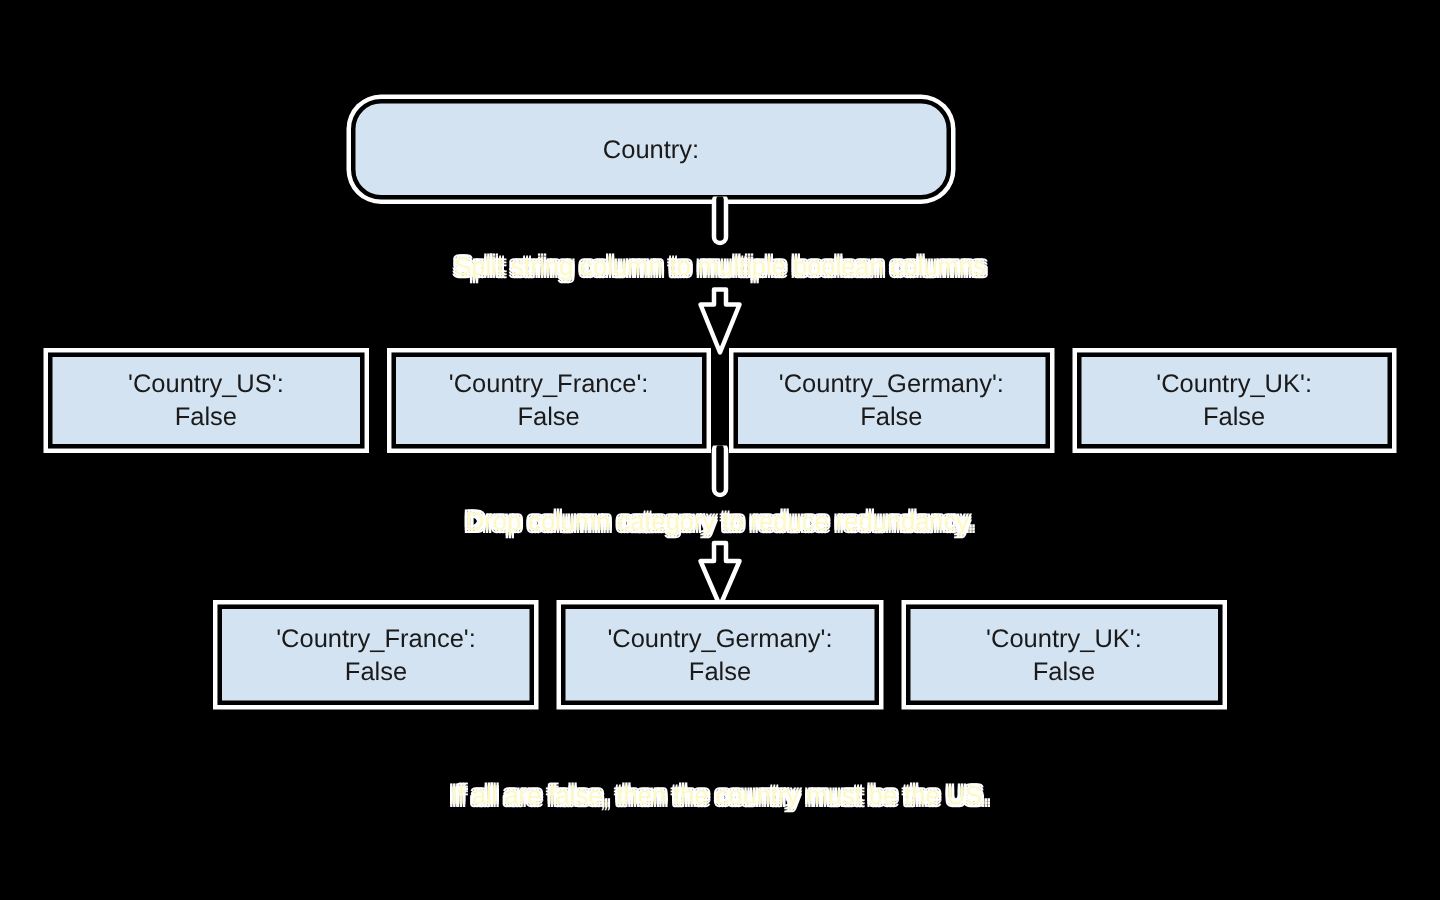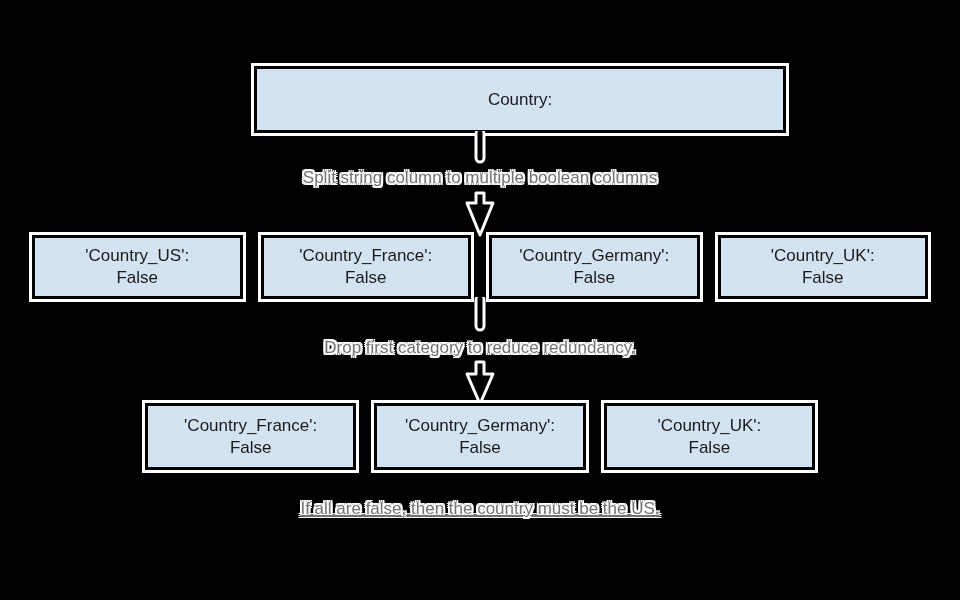--- a/index.html
+++ b/index.html
@@ -16,21 +16,21 @@
     position:absolute;
     background:#d4e3f2;
     border:3px solid #000;
     box-shadow:0 0 0 3px #fff;
     box-sizing:border-box;
     display:flex;flex-direction:column;align-items:center;justify-content:center;
     color:#1a1a1a;
     font-size:17px;line-height:23px;
     text-align:center;
   }
-  .top-box{left:254px;top:66px;width:532px;height:67px;}
+  .top-box{left:234px;top:66px;width:400px;height:67px;border-radius:20px;}
 
   .row{
     position:absolute;
     display:flex;gap:18px;
     box-sizing:border-box;
   }
   .row-1{left:32px;top:235px;width:896px;height:64px;}
   .row-2{left:145px;top:403px;width:670px;height:67px;}
   .cell{
     flex:1;
@@ -41,30 +41,30 @@
     display:flex;flex-direction:column;align-items:center;justify-content:center;
     color:#1a1a1a;
     font-size:17px;line-height:22px;
     text-align:center;
   }
 
   
   .halo-label{
     position:absolute;left:0;right:0;
     text-align:center;
-    color:#737373;
+    color:#fef9c3;
     font-size:17px;line-height:24px;
     text-shadow:
       -2px -2px 0 #fff, 2px -2px 0 #fff, -2px 2px 0 #fff, 2px 2px 0 #fff,
       -2px 0 0 #fff, 2px 0 0 #fff, 0 -2px 0 #fff, 0 2px 0 #fff,
       0 0 2px #fff, 0 0 2px #fff;
   }
   .label-1{top:166px;}
   .label-2{top:336px;}
-  .label-3{top:497px;text-decoration:underline;}
+  .label-3{top:519px;}
 
   .arrow-svg{position:absolute;width:50px;left:455px;}
   .arrow-1{top:131px;height:108px;}
   .arrow-2{top:297px;height:110px;}
 </style>
 </head>
 <body>
 
 <div class="canvas">
 
@@ -92,21 +92,21 @@
     <div class="cell">
       <span>'Country_Germany':</span>
       <span>False</span>
     </div>
     <div class="cell">
       <span>'Country_UK':</span>
       <span>False</span>
     </div>
   </div>
 
-  <div class="halo-label label-2">Drop first category to reduce redundancy.</div>
+  <div class="halo-label label-2">Drop column category to reduce redundancy.</div>
 
   <svg class="arrow-svg arrow-2" viewBox="0 0 50 110" aria-hidden="true">
     <line x1="25" y1="3" x2="25" y2="29" stroke="#fff" stroke-width="11" stroke-linecap="round"></line>
     <line x1="25" y1="2" x2="25" y2="29" stroke="#000" stroke-width="5" stroke-linecap="round"></line>
     <polygon points="21,65 29,65 29,77 38,77 25,107 12,77 21,77" fill="#000" stroke="#fff" stroke-width="3" stroke-linejoin="round"></polygon>
   </svg>
 
   <div class="row row-2">
     <div class="cell">
       <span>'Country_France':</span>

